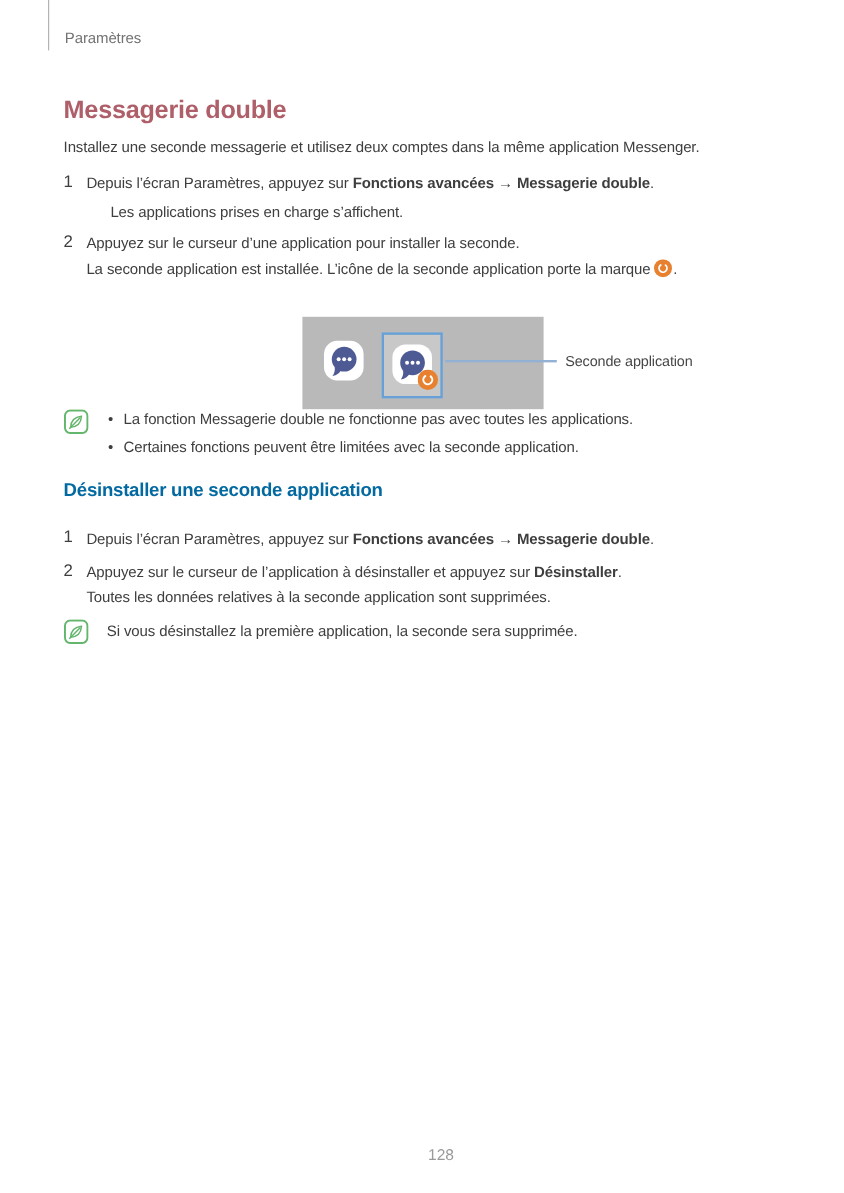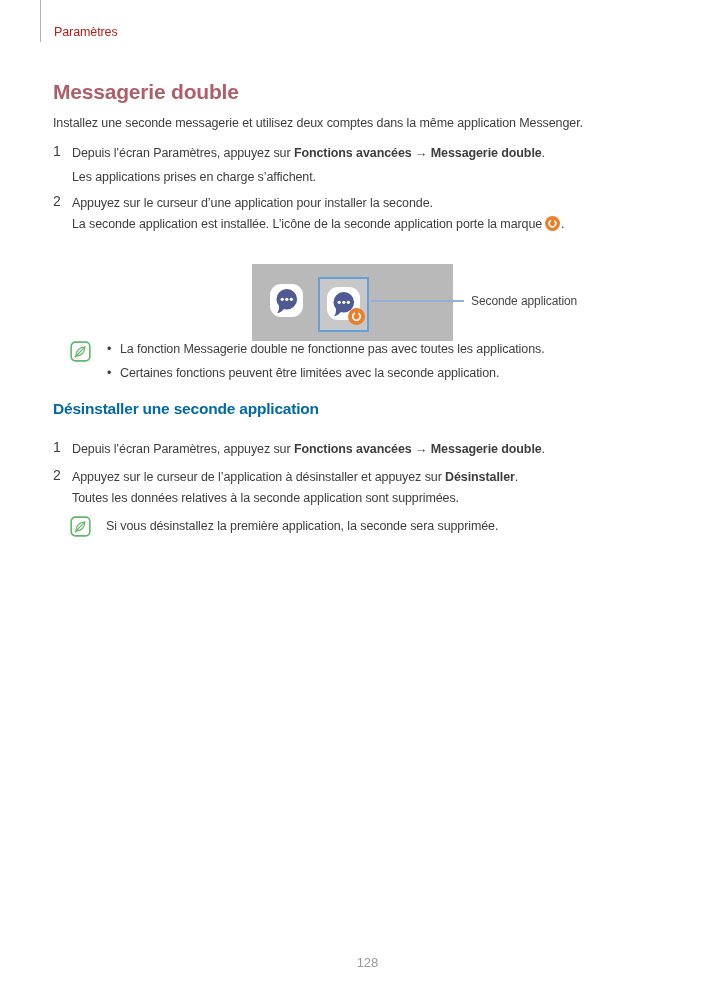--- a/index.html
+++ b/index.html
@@ -3,53 +3,53 @@
 <meta charset="utf-8">
 <style>
   * { margin:0; padding:0; box-sizing:border-box; }
   html,body { background:#ffffff; }
   body {
     width:703px; height:994px; position:relative;
     font-family:"Liberation Sans", sans-serif;
     color:#3e3e3e; overflow:hidden;
   }
   .hdr-rule { position:absolute; left:40px; top:0; width:1px; height:42px; background:#b3b3b3; }
-  .breadcrumb { position:absolute; left:54px; top:25px; font-size:12.5px; color:#b91c1c; letter-spacing:-0.1px; }
+  .breadcrumb { position:absolute; left:54px; top:25px; font-size:12.5px; color:#737373; letter-spacing:-0.1px; }
 
   .title { position:absolute; left:53px; top:80px; font-size:21px; font-weight:700; color:#ae5f69; letter-spacing:-0.2px; }
   .intro { position:absolute; left:53px; top:116px; font-size:12.5px; letter-spacing:-0.1px; white-space:nowrap; }
 
   .step { position:absolute; left:53px; display:flex; }
   .step .num { width:19px; flex:none; font-size:14px; color:#3e3e3e; }
   .step .body { font-size:12.5px; letter-spacing:-0.1px; }
   .step .line { line-height:20.5px; white-space:nowrap; }
   .step .line b { font-weight:700; }
   .s1-step1 { top:143px; }
-  .s1-step1 .sub { margin-top:3px; }
+  .s1-step1 .sub { margin-top:3px;margin-left:20px; }
   .s1-step2 { top:193px; }
   .s2-step1 { top:439px; }
   .s2-step2 { top:467px; }
 
   .inline-badge { display:inline-block; width:15px; height:15px; vertical-align:-3px; margin:0 1px 0 3px; }
   .inline-badge svg { display:block; width:100%; height:100%; }
 
   .figure { position:absolute; left:0; top:264px; width:703px; height:78px; }
   .panel { position:absolute; left:252px; top:0; width:201px; height:77px; background:#b9b9b9; }
   .app-icon { position:absolute; width:33px; height:33px; background:#fff; border-radius:11px; }
   .app-icon svg { position:absolute; left:0; top:0; width:100%; height:100%; }
   .icon-first { left:18px; top:20px; }
   .highlight-box { position:absolute; left:66px; top:13px; width:51px; height:55px;
                    border:2px solid #66a0d6; background:rgba(255,255,255,0.22); }
   .icon-second { left:7px; top:8px; background:#fff; }
   .badge { position:absolute; right:-5px; bottom:-5px; width:17px; height:17px; }
   .badge svg { display:block; width:100%; height:100%; }
   .callout-line { position:absolute; left:371px; top:36px; width:93px; height:2px; background:#93b1d3; }
   .callout-label { position:absolute; left:471px; top:30px; font-size:12px; color:#474747; letter-spacing:-0.1px; white-space:nowrap; }
 
-  .note { position:absolute; left:70px; display:flex; }
+  .note { position:absolute; left:53px; display:flex; }
   .note-icon { flex:none; width:21px; height:21px; margin-top:2px; }
   .note-icon svg { display:block; width:100%; height:100%; }
   .note-body { margin-left:15px; font-size:12.5px; letter-spacing:-0.1px; }
   .note1 { top:339px; }
   .note2 { top:514px; }
   .note-list { list-style:none; }
   .note-list li { position:relative; padding-left:14px; line-height:20px; margin-bottom:4px; white-space:nowrap; }
   .note-list li::before { content:"\2022"; position:absolute; left:1px; top:0; color:#3e3e3e; }
   .note-single { line-height:20px; padding-top:2px; white-space:nowrap; }
 

